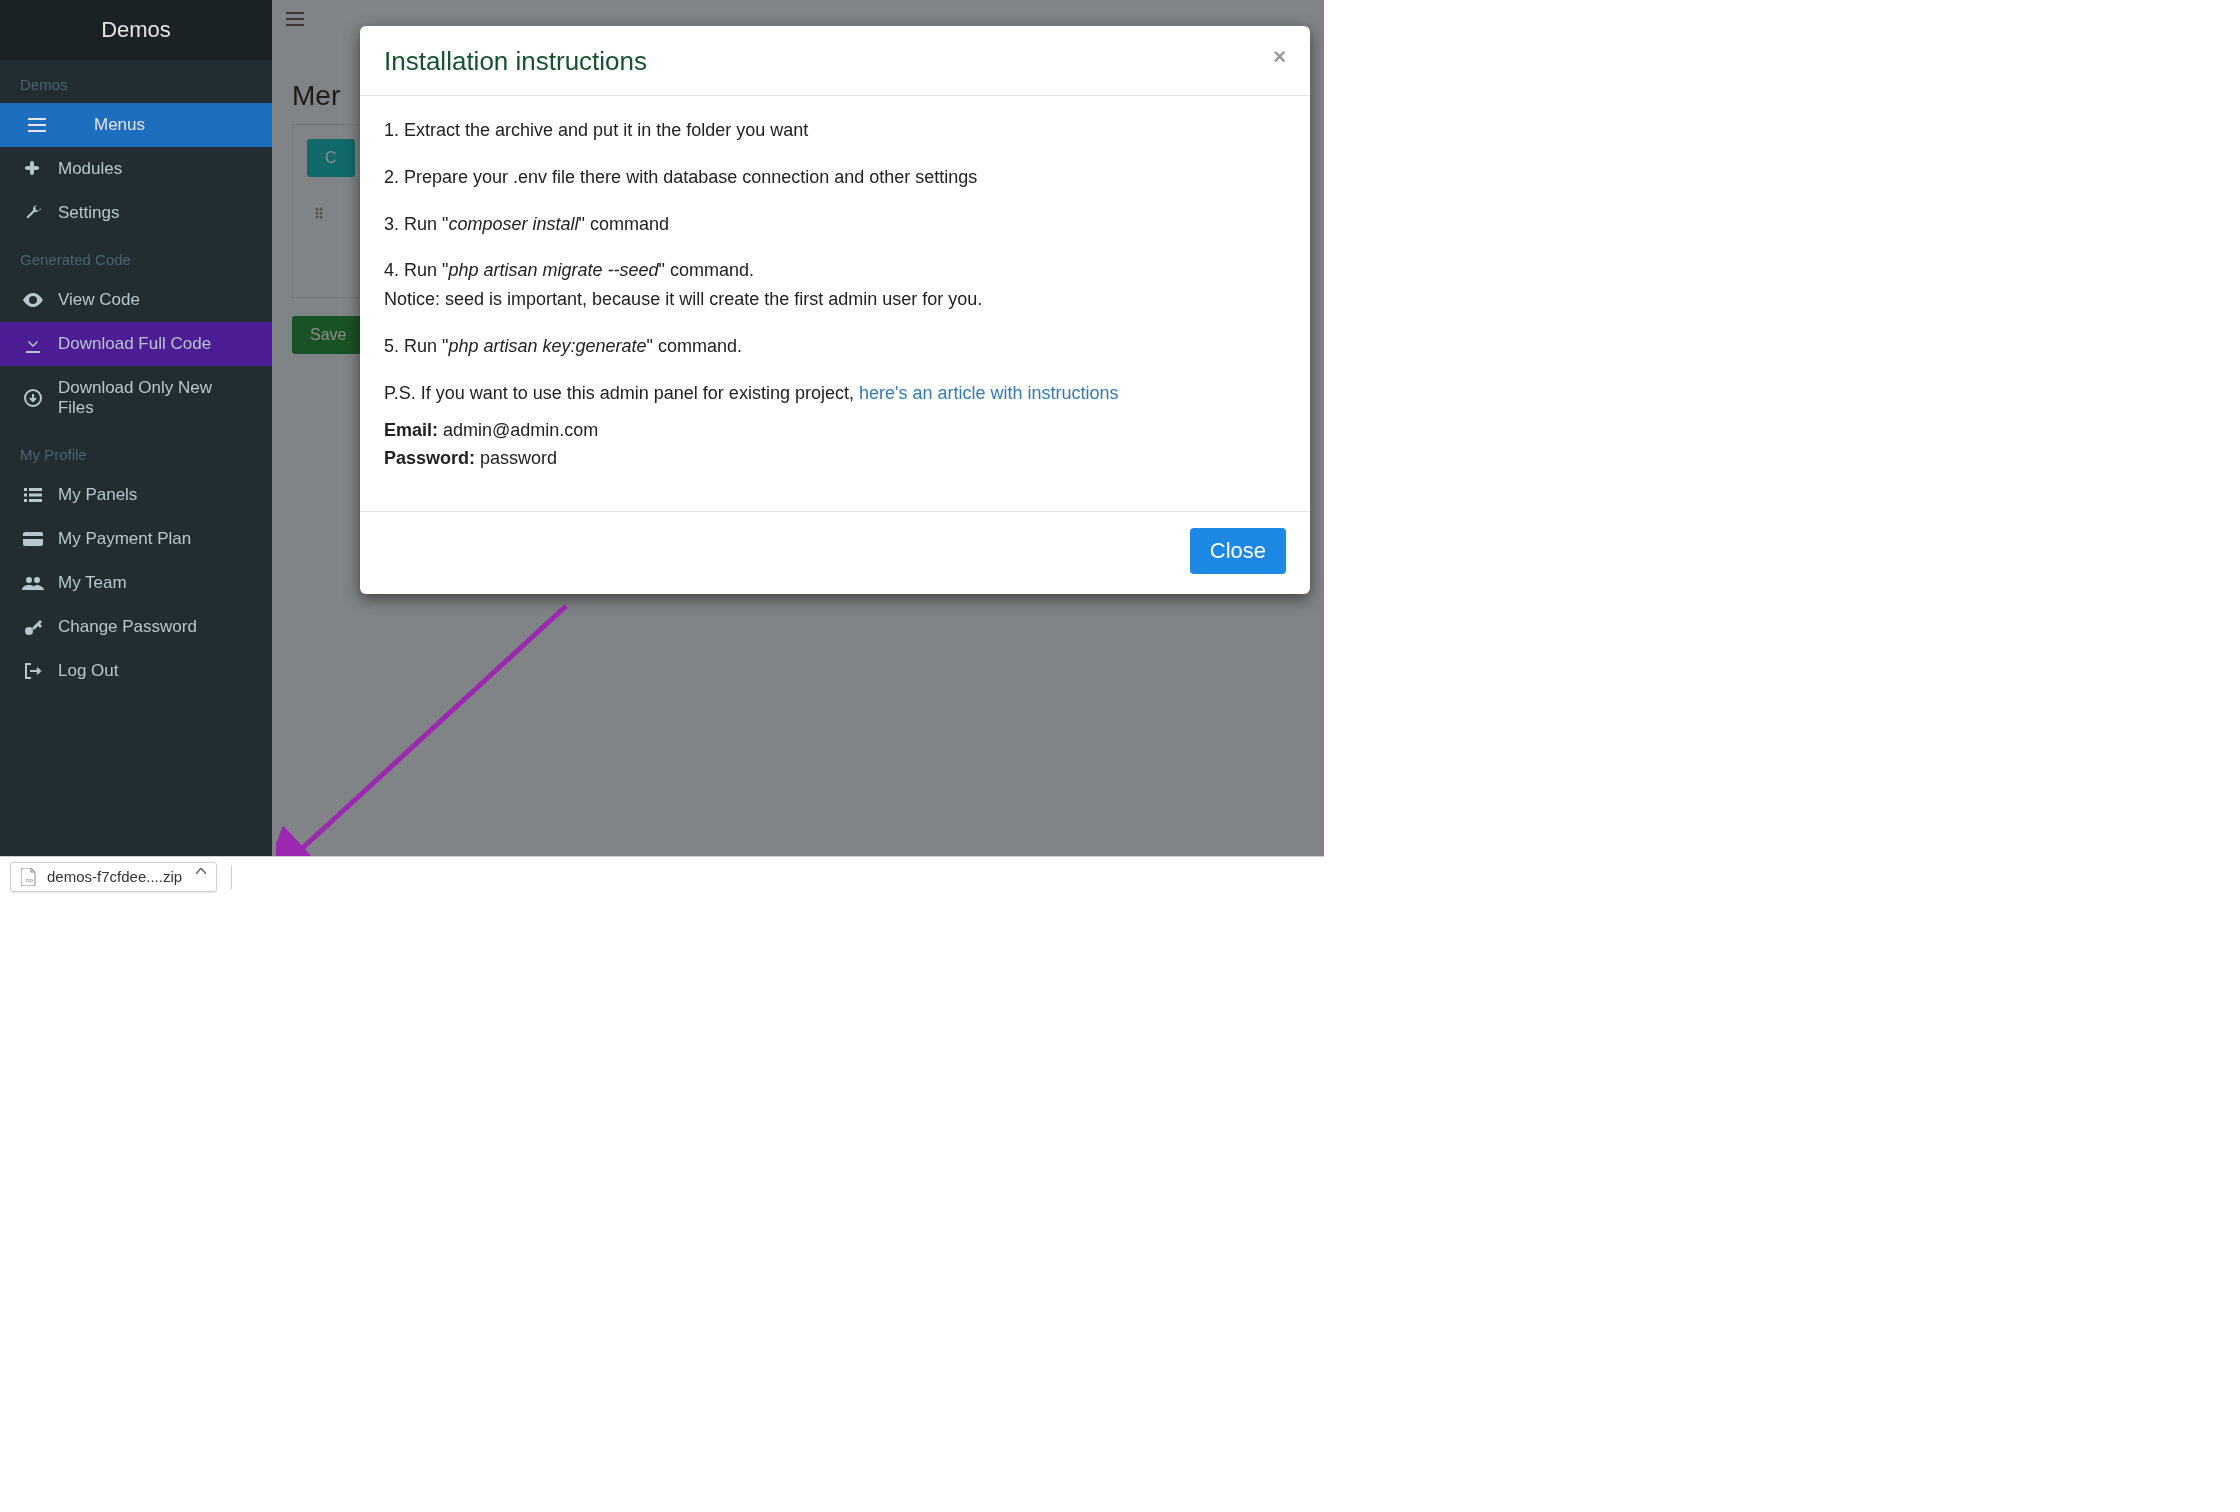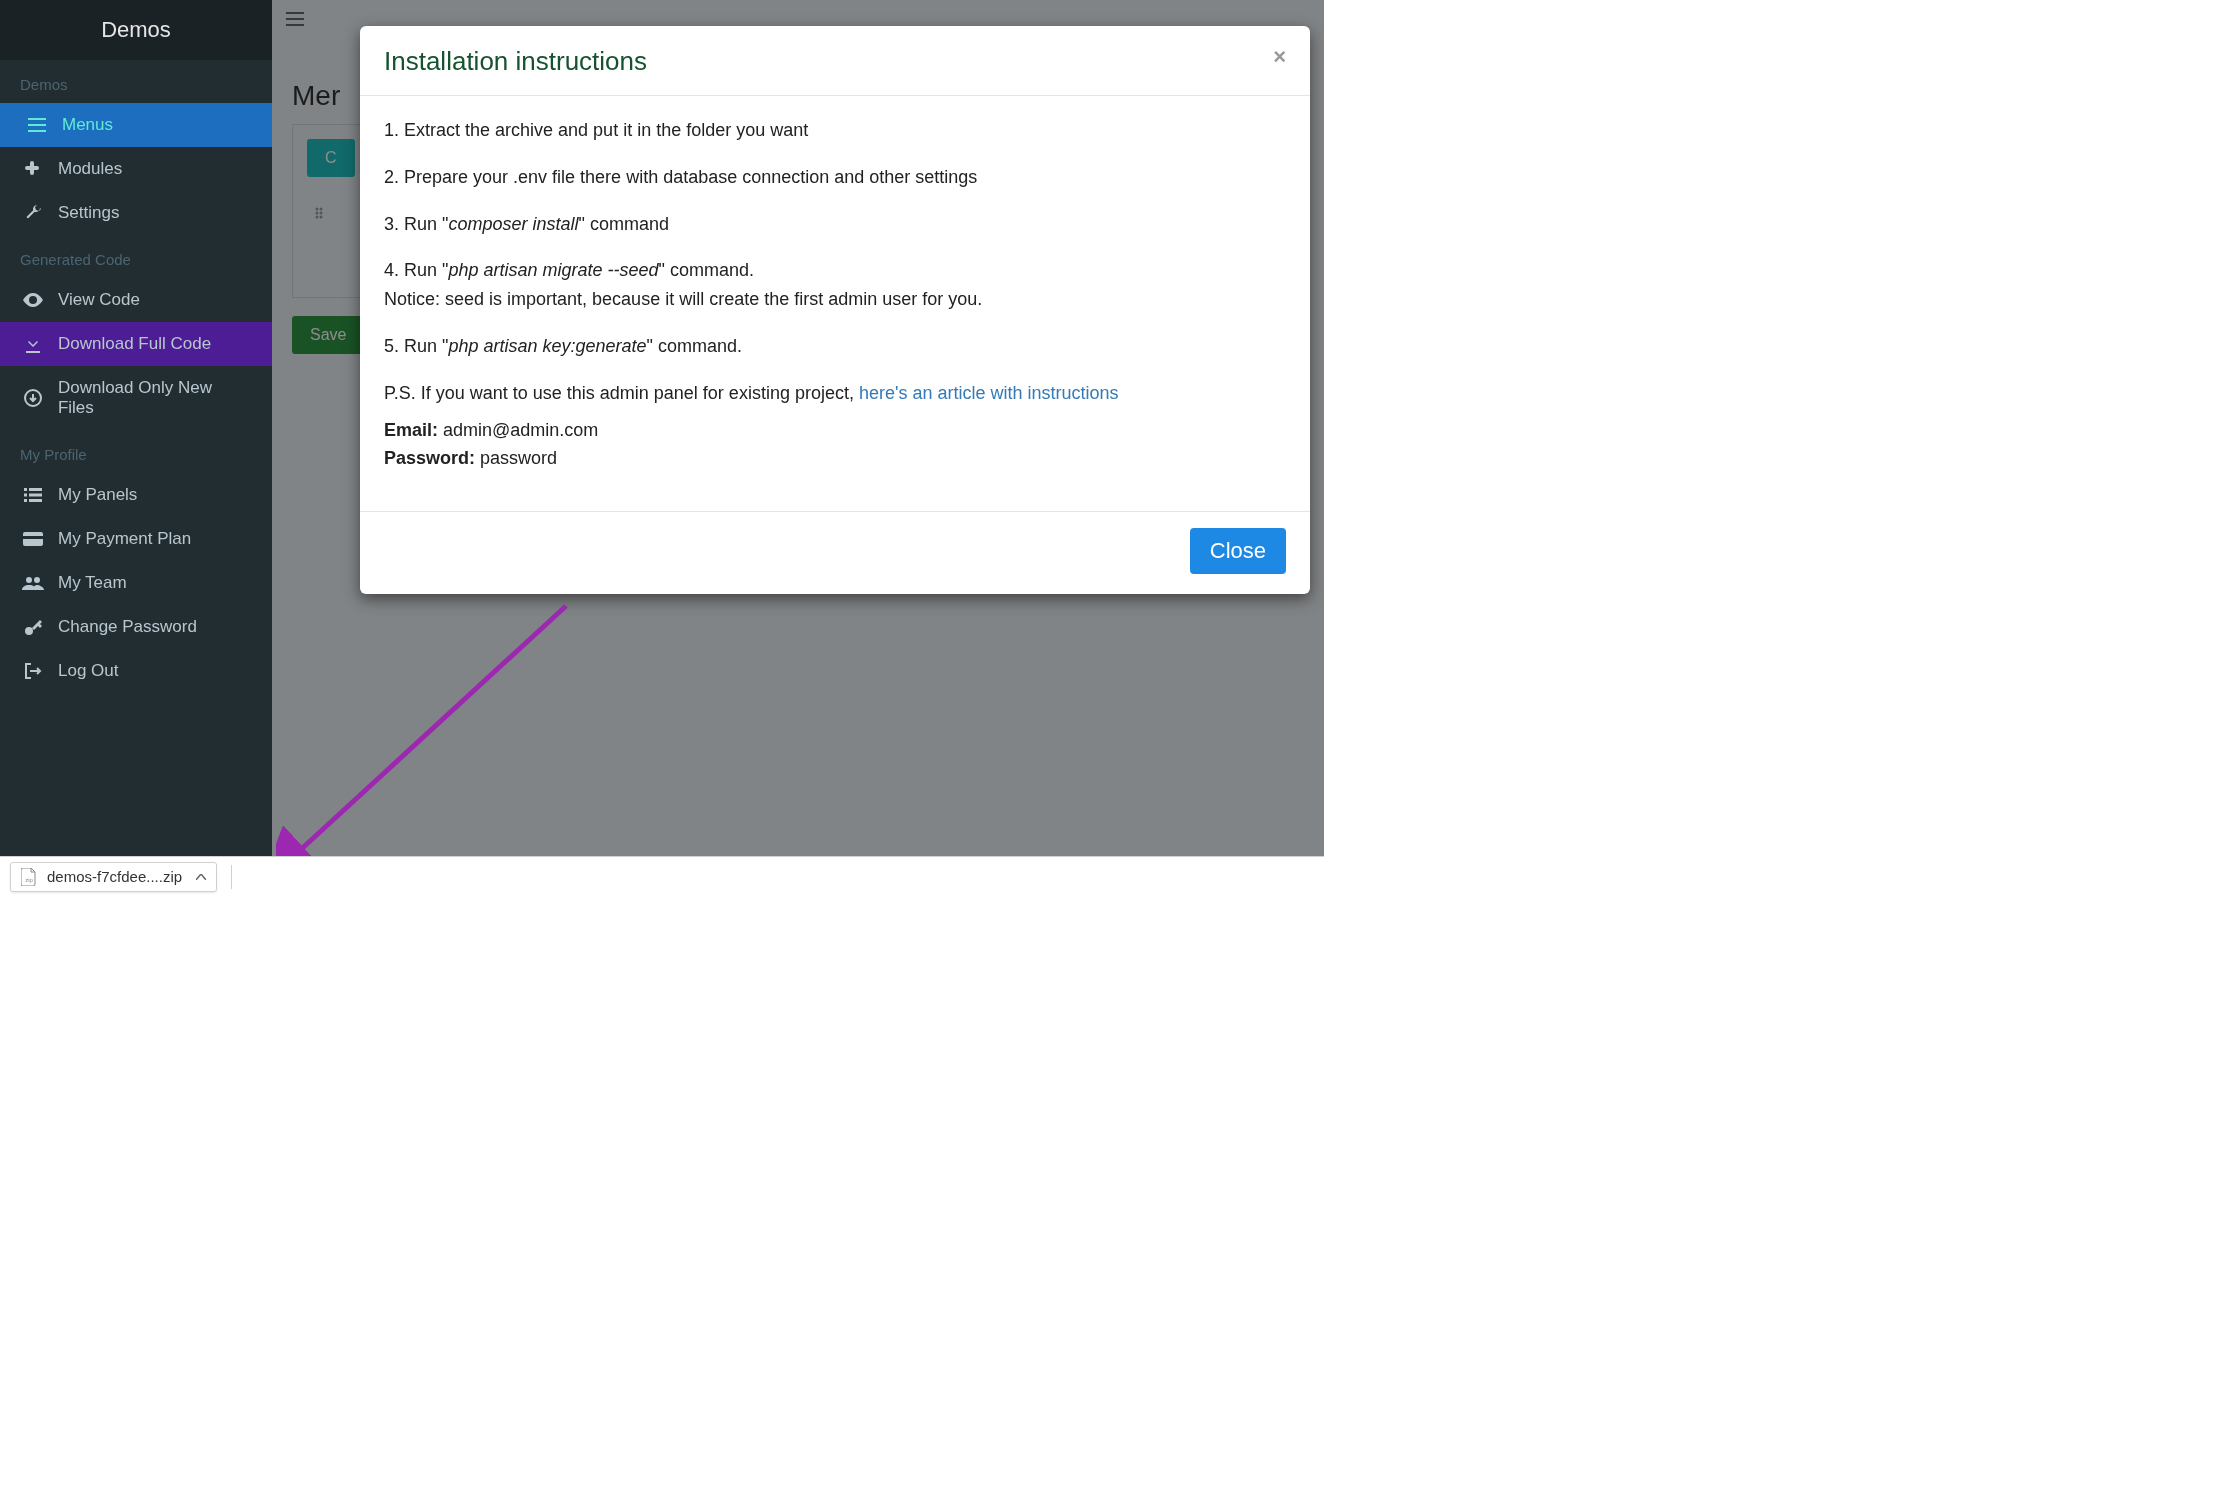--- a/index.html
+++ b/index.html
@@ -6,21 +6,21 @@
 html, body { height: 100%; font-family: "Helvetica Neue", Arial, sans-serif; font-size: 18px; color: #333; }
 body { display: flex; flex-direction: column; height: 896px; width: 1324px; overflow: hidden; background: #fff;}
 
 .app { flex:1; display:flex; position:relative; overflow:hidden; }
 
 
 .sidebar { width:272px; background:#222d32; color:#b8c7ce; display:flex; flex-direction:column;}
 .sidebar-header { height:60px; display:flex; align-items:center; justify-content:center; background:#1a2226; font-size:22px; color:#e5e5e5;}
 .sidebar-section { padding-left:20px; padding-top:16px; padding-bottom:10px; font-size:15px; color:#4b646f;}
 .nav-item { display:flex; align-items:center; padding:12px 20px; font-size:17px; color:#b8c7ce; cursor:pointer; }
-.nav-item.active { background:#1e6ec0; color:#5eead4; border-left:4px solid #1e6ec0;}
+.nav-item.active { background:#1e6ec0; color:#e5e5e5; border-left:4px solid #1e6ec0;gap:32px;}
 .nav-item .ico { width:26px; display:inline-flex; justify-content:center; margin-right:12px; font-size:18px;}
 .nav-item.download-full { background:#4c1d95; }
 
 
 .main { flex:1; background:#ecf0f5; position:relative;}
 .main-inner { padding:0 20px;}
 .main .ham { position:absolute; top:12px; left:14px; font-size:20px; color:#666; }
 .page-title { font-size:28px; margin-top:24px; margin-bottom:12px; color:#333;}
 .panel { border:1px solid #d2d6de; padding:14px 14px 70px 14px; position:relative; }
 .create-btn { background:#20c0c0; color:#fff; padding:10px 18px; border:none; border-radius:3px; font-size:16px; vertical-align:top;}
@@ -40,21 +40,21 @@
 .modal-body em { font-style:italic; }
 .modal-body .link { color:#337ab7; cursor:pointer;}
 .modal-footer { padding:16px 24px 20px; border-top:1px solid #e5e5e5; text-align:right;}
 .close-btn { background:#1e88e5; color:#fff; padding:10px 20px; border:none; border-radius:4px; font-size:22px; cursor:pointer;}
 
 
 .arrow { position:absolute; z-index:30; top:596px; left:276px; width:300px; height:270px; pointer-events:none;}
 
 
 .download-bar { height:40px; background:#fff; border-top:1px solid #d0d0d0; display:flex; align-items:center; padding:0 10px; font-size:15px;}
-.dl-chip { display:flex; align-items:center; border:1px solid #d0d0d0; border-radius:3px; padding:5px 10px; box-shadow:0 1px 2px rgba(0,0,0,0.1);}
+.dl-chip { display:flex; border:1px solid #d0d0d0; border-radius:3px; padding:5px 10px; box-shadow:0 1px 2px rgba(0,0,0,0.1);}
 .dl-chip .file-ico { margin-right:10px; }
 .dl-chip .chev { margin-left:14px; font-size:12px; color:#666;}
 .dl-sep { width:1px; height:24px; background:#d0d0d0; margin:0 14px;}
 
 
 svg { display:block; }
 </style>
 </head>
 <body>
 

